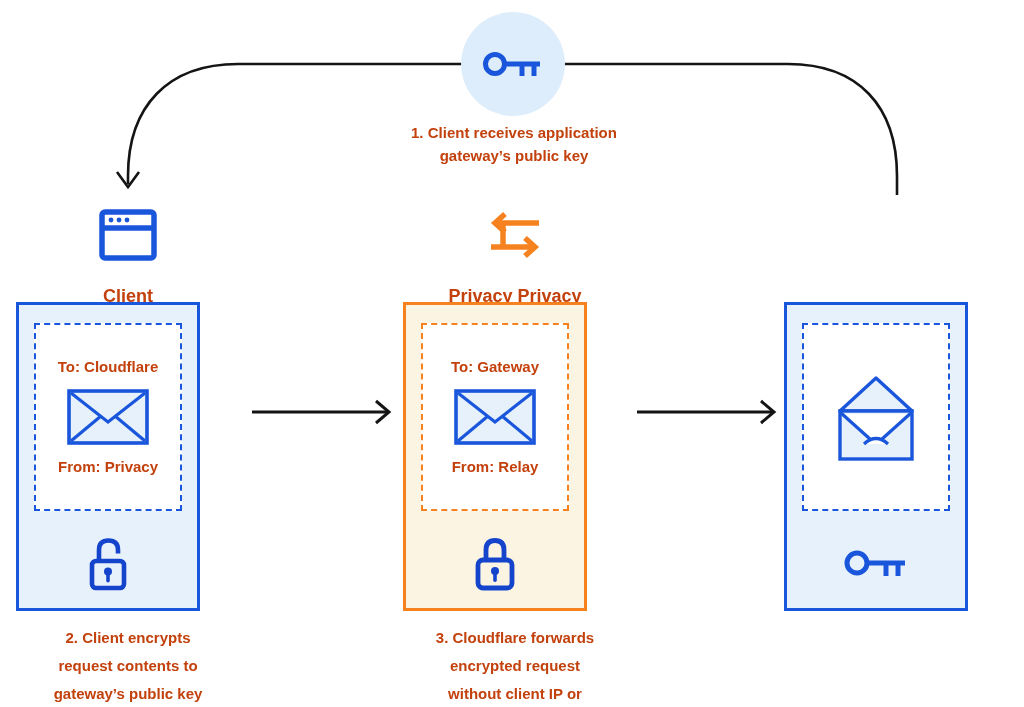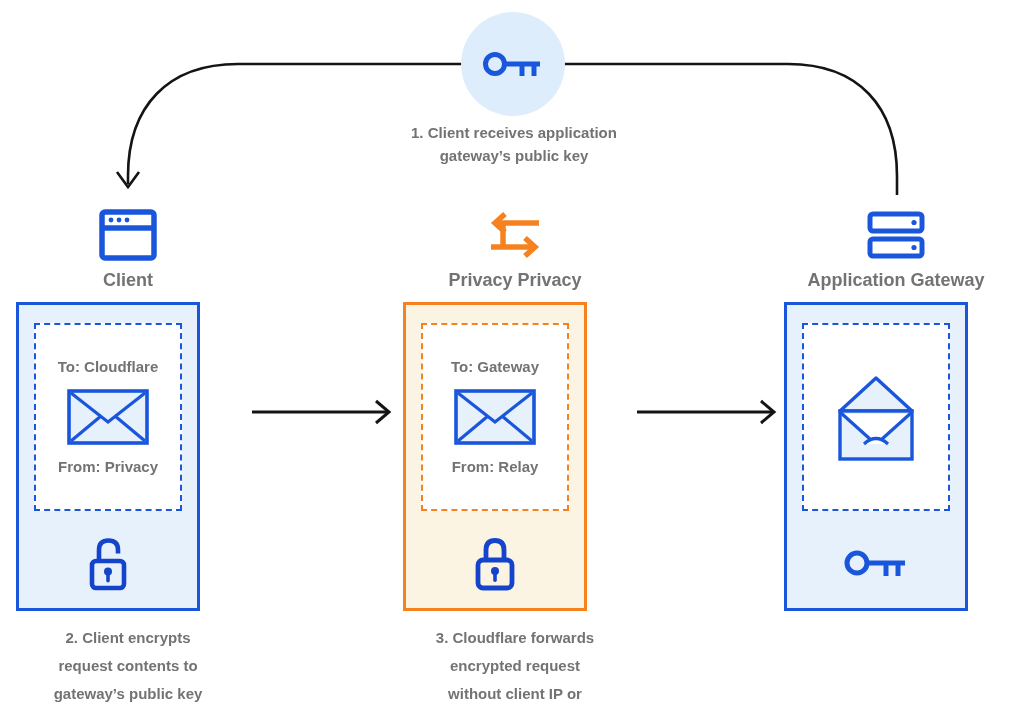--- a/index.html
+++ b/index.html
@@ -1,33 +1,33 @@
 <!DOCTYPE html>
 <html><head>
 <meta charset="utf-8">
 <style>
   html,body{margin:0;padding:0;background:#fff;}
   .stage{
     position:relative;width:1024px;height:707px;background:#ffffff;
-    font-family:"Liberation Sans",sans-serif;color:#737373;overflow:hidden;
+    font-family:"Liberation Sans",sans-serif;color:#c2410c;overflow:hidden;
   }
   .abs{position:absolute;}
   
   .key-circle{
     left:461px;top:12px;width:104px;height:104px;border-radius:50%;
     background:#ddedfb;display:flex;align-items:center;justify-content:center;
   }
   .step1-caption{
     left:374px;top:121px;width:280px;text-align:center;
     font-weight:bold;font-size:15px;line-height:23px;white-space:pre-line;
   }
   
   .node-header{display:flex;flex-direction:column;align-items:center;width:224px;top:208px;}
   .node-header .hicon{height:54px;display:flex;align-items:center;justify-content:center;}
-  .node-title{margin-top:8px;font-weight:bold;font-size:18px;line-height:20px;}
+  .node-title{margin-top:24px;font-weight:bold;font-size:18px;line-height:20px;}
   
   .node-box{top:302px;width:184px;height:309px;box-sizing:border-box;border:3px solid #1a56db;background:#e7f1fb;}
   .node-box.orange{border-color:#f6821f;background:#fcf4e2;padding-left:8px;}
   .inner-dashed{
     position:absolute;left:15px;right:15px;top:18px;height:188px;box-sizing:border-box;
     border:2px dashed #1a56db;background:#ffffff;
     display:flex;flex-direction:column;align-items:center;justify-content:center;gap:13px;
   }
   .orange .inner-dashed{border-color:#f6821f;}
   .msg-label{font-weight:bold;font-size:15px;line-height:18px;}
@@ -93,31 +93,20 @@
           <path d="M 17 3 L 7 12 L 17 21"></path>
           <path d="M 15 12 V 36"></path>
           <path d="M 3 36 H 45"></path>
           <path d="M 37 27 L 47 36 L 37 45"></path>
         </g>
       </svg>
     </div>
     <div class="node-title">Privacy Privacy</div>
   </div>
 
-  <div class="abs node-header col-right">
-    <div class="hicon">
-      <svg width="58" height="48" viewBox="0 0 58 48">
-        <rect x="3" y="3" width="52" height="17" rx="3" fill="#ffffff" stroke="#1a56db" stroke-width="5"></rect>
-        <rect x="3" y="28" width="52" height="17" rx="3" fill="#ffffff" stroke="#1a56db" stroke-width="5"></rect>
-        <circle cx="47" cy="11.5" r="2.6" fill="#1a56db"></circle>
-        <circle cx="47" cy="36.5" r="2.6" fill="#1a56db"></circle>
-      </svg>
-    </div>
-    <div class="node-title">Application Gateway</div>
-  </div>
 
   <div class="abs node-box col-left">
     <div class="inner-dashed">
       <div class="msg-label">To: Cloudflare</div>
       <svg width="82" height="56" viewBox="0 0 82 56">
         <rect x="2" y="2" width="78" height="52" fill="#e7f1fb" stroke="#1a56db" stroke-width="3.6"></rect>
         <g fill="none" stroke="#1a56db" stroke-width="3.2">
           <path d="M 4 4 L 41 33 L 78 4"></path>
           <path d="M 4 52 L 34 27"></path>
           <path d="M 78 52 L 48 27"></path>

